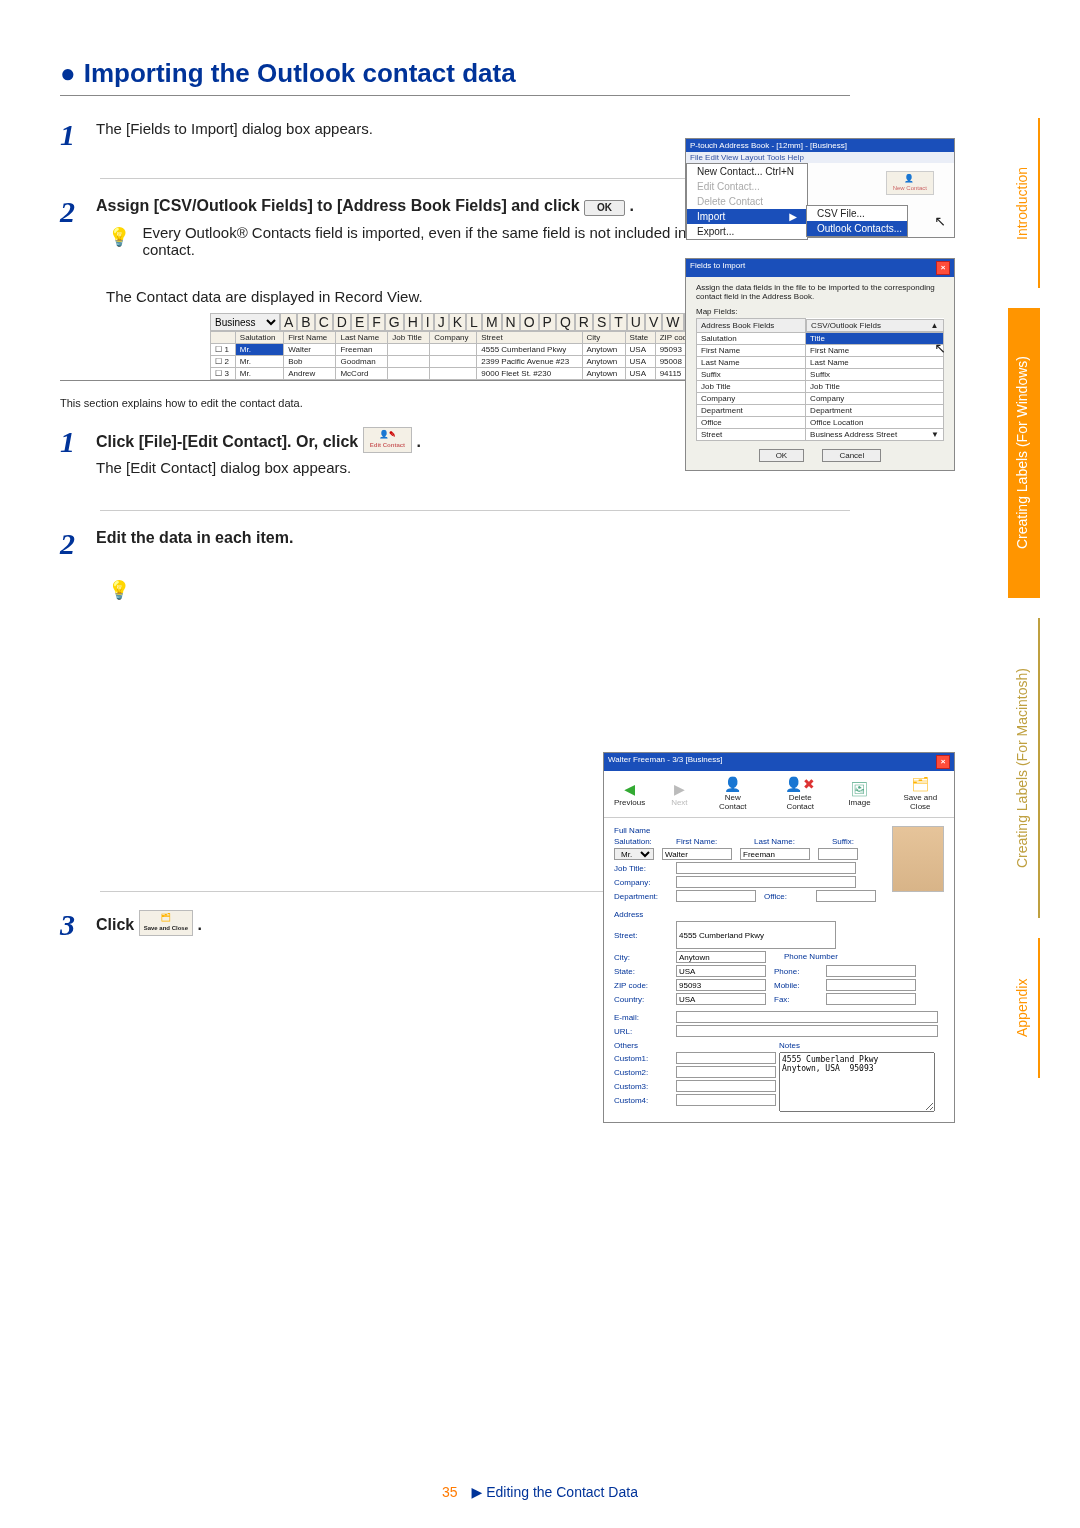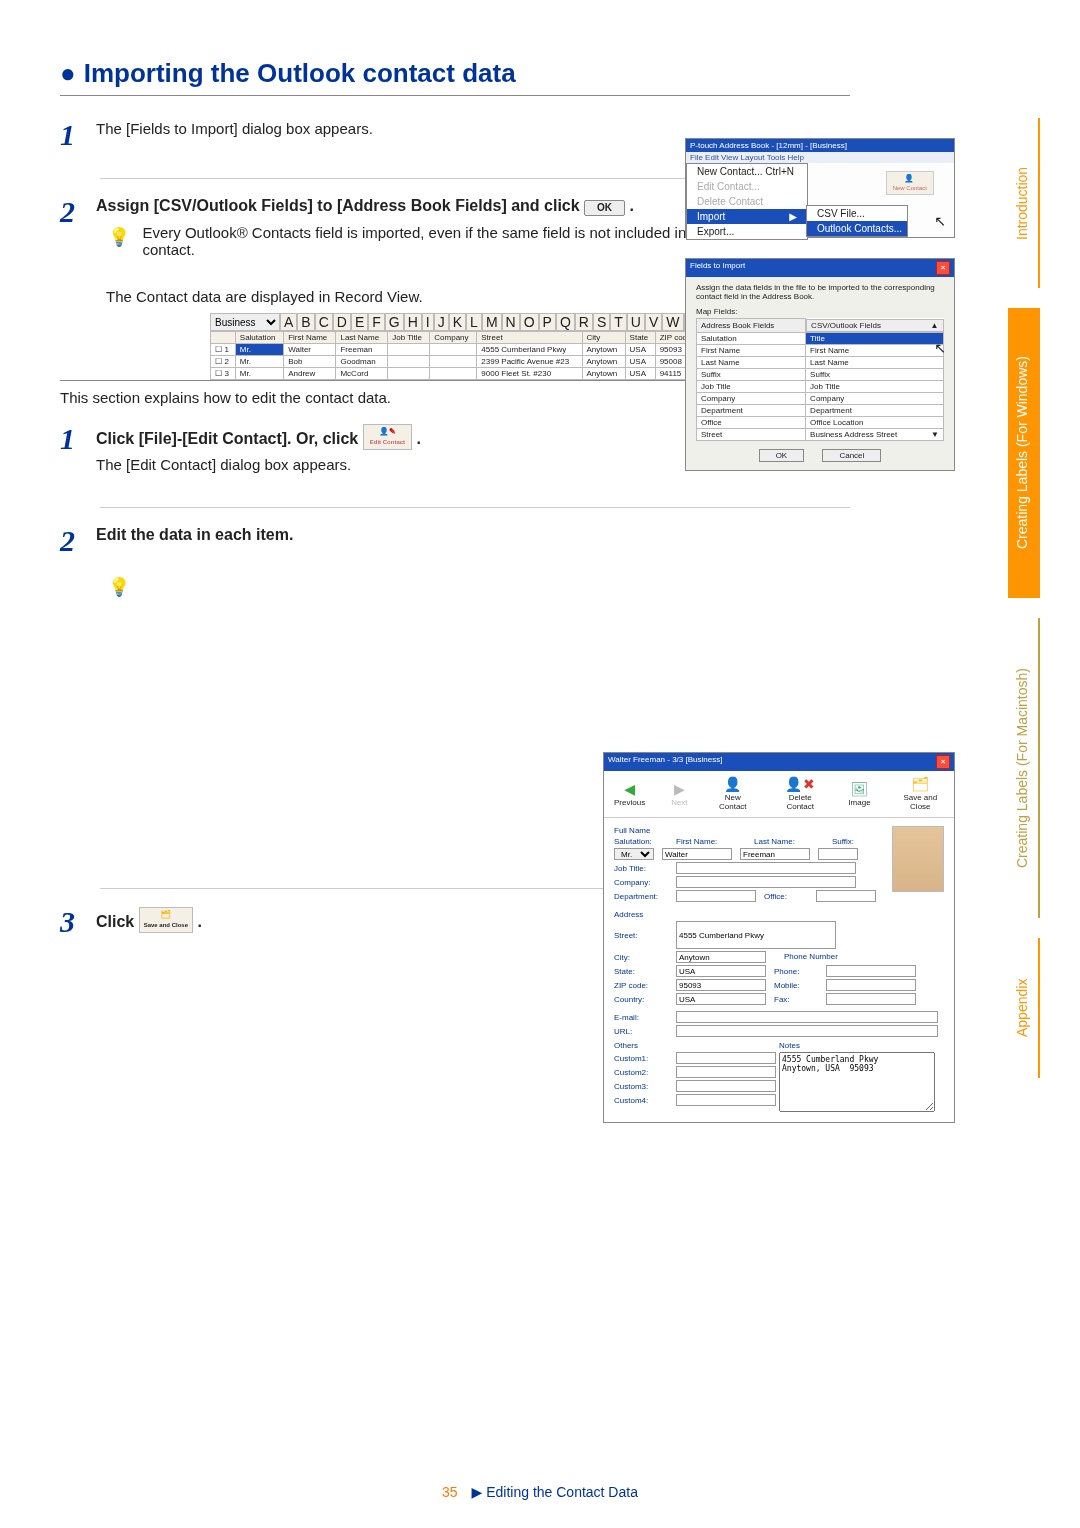--- a/index.html
+++ b/index.html
@@ -34,22 +34,22 @@
     font-size: 32px;
     font-weight: bold;
     margin: 30px 0 6px 0;
   }
   h1.edit .tri {
     color: #ff7a00;
     margin-right: 6px;
     font-size: 24px;
   }
   .intro {
-    font-size: 15px;
-    margin: 8px 0 12px 0;
+    font-size: 11px;
+    margin: 16px 0 12px 0;
   }
   .step-row {
     display: flex;
     align-items: flex-start;
     margin-top: 18px;
     padding-bottom: 10px;
   }
   .step-num {
     font-family: Georgia, serif;
     font-style: italic;

